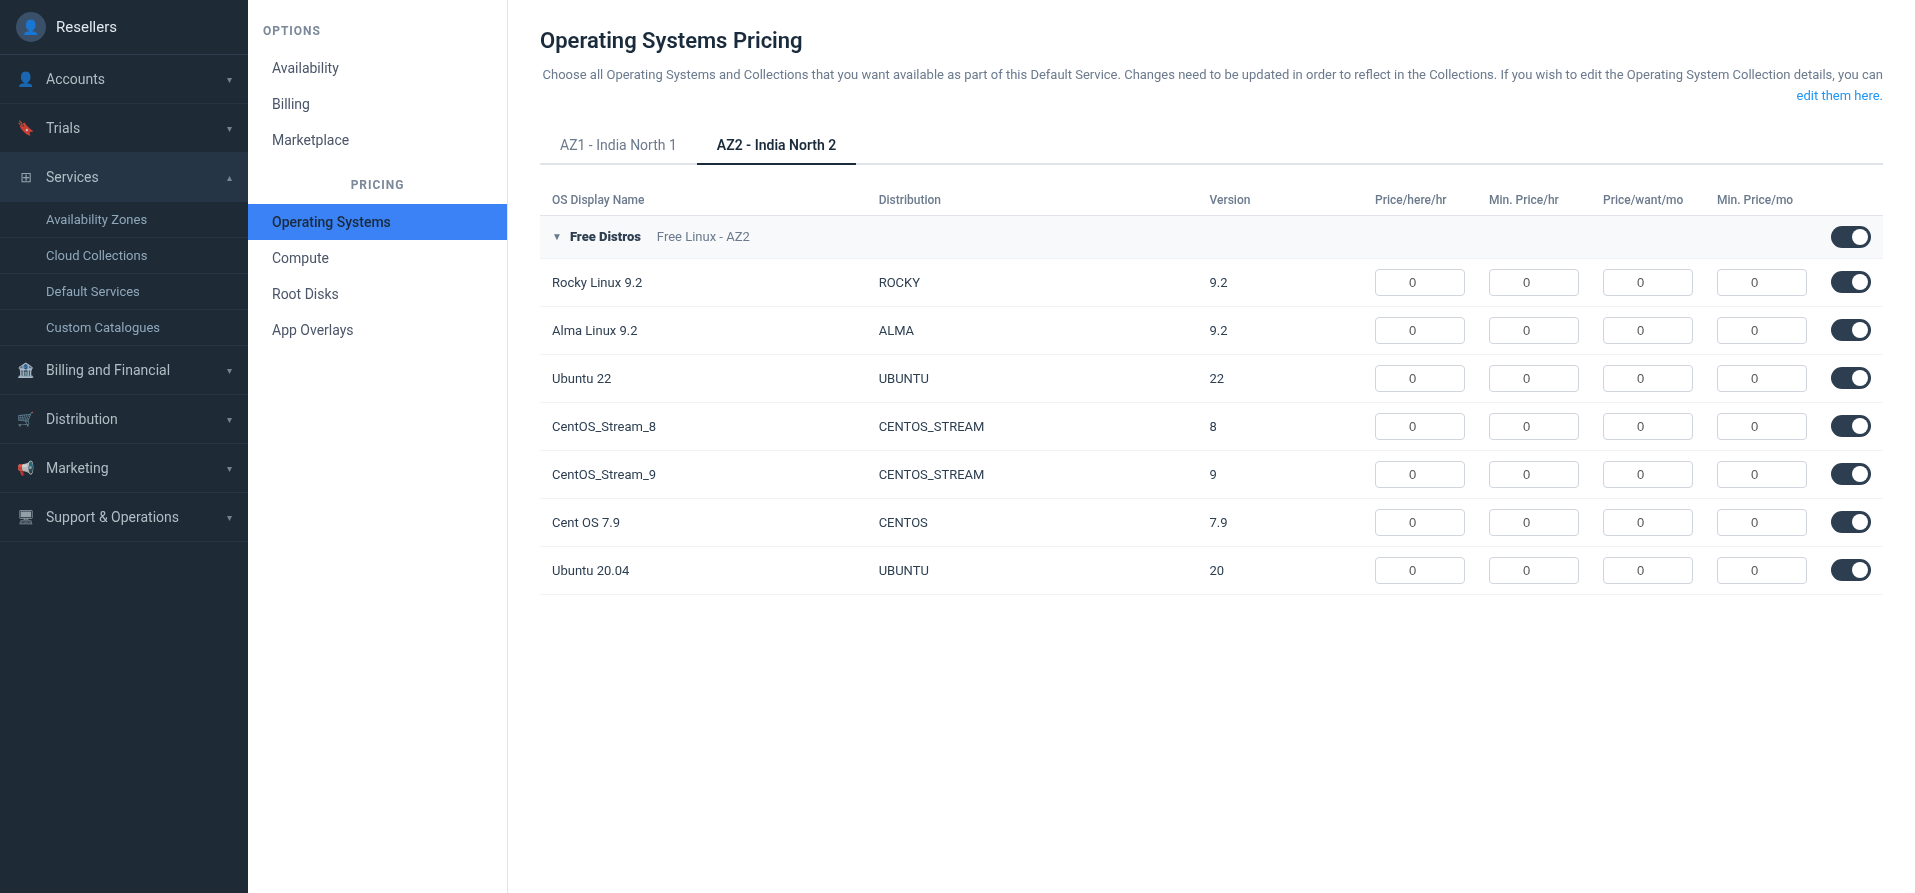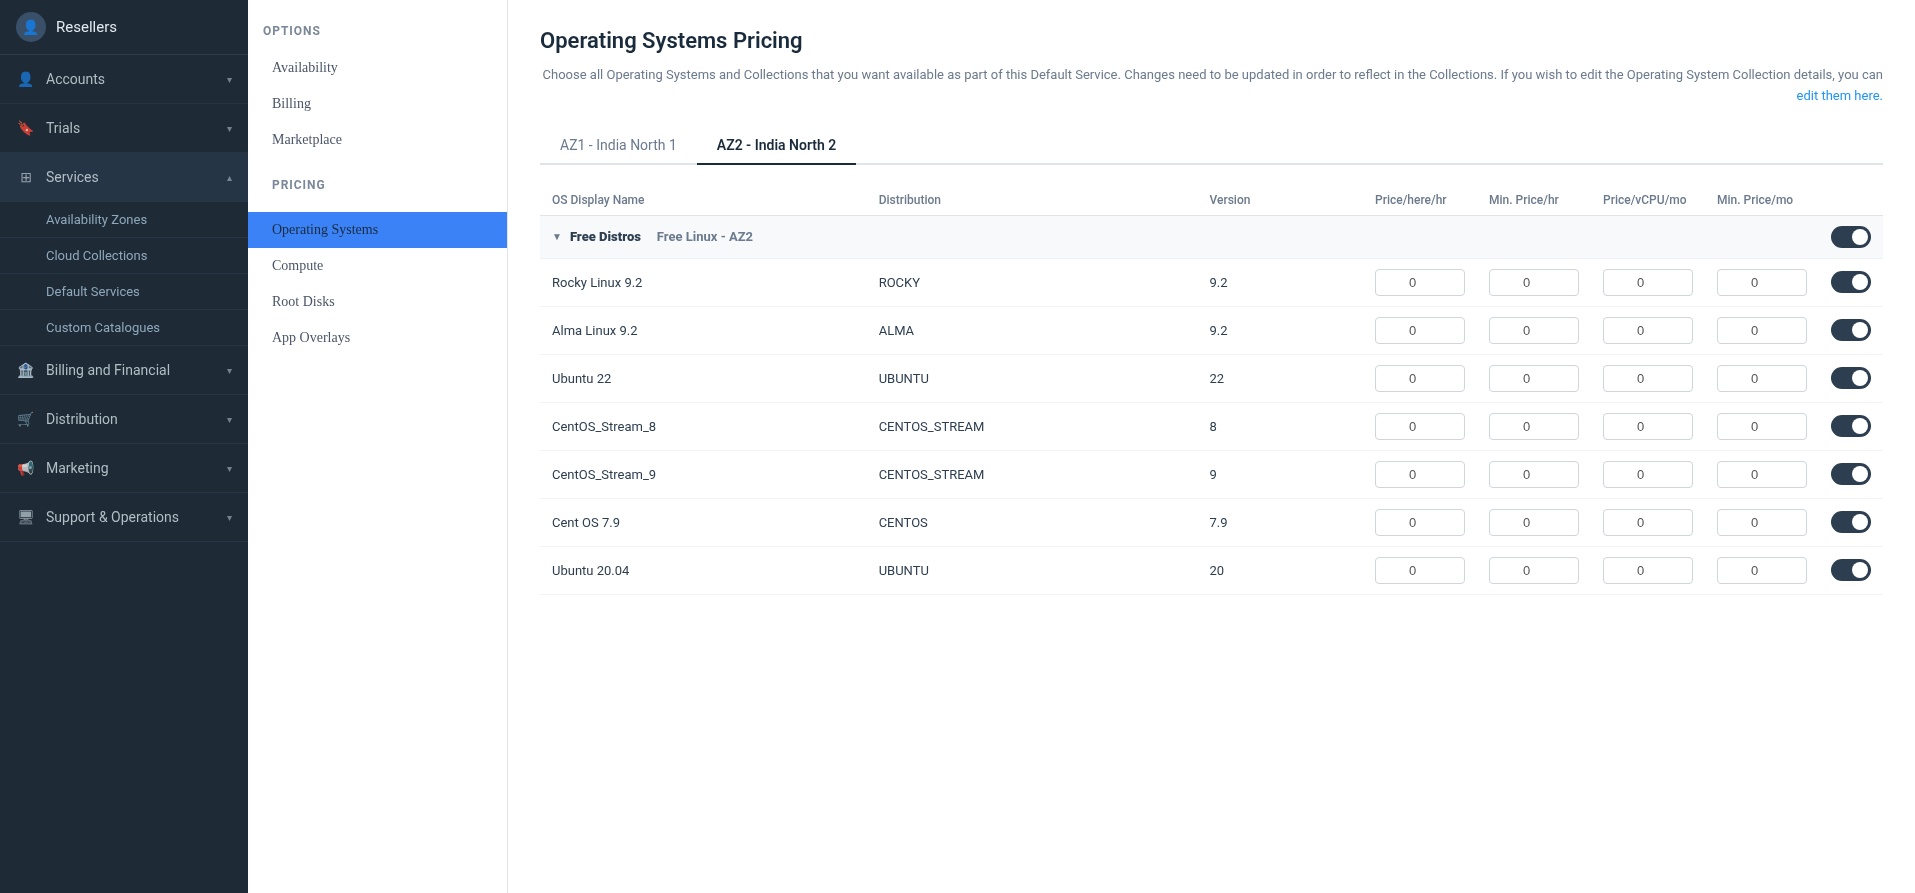--- a/index.html
+++ b/index.html
@@ -85,34 +85,34 @@
       padding: 0 15px 12px;
       text-transform: uppercase;
     }
     .options-link {
       display: block;
       padding: 10px 24px;
       font-size: 14px;
       color: #4a5568;
       cursor: pointer;
       border-radius: 0;
-      font-family: Liberation Serif, serif;
     }
     .options-link.active {
       background: #3b82f6;
       color: #1a2b3c;
       font-weight: 500;
     }
     .options-pricing-title {
       font-size: 12px;
       font-weight: 700;
       color: #7a8899;
       letter-spacing: 0.08em;
-      padding: 20px 24px 20px;
+      padding: 20px 24px 12px;
       text-transform: uppercase;
+      text-align: center;
     }
 
     
     .content-panel {
       flex: 1;
       background: #fff;
       overflow-y: auto;
       padding: 28px 32px;
     }
     .content-title {
@@ -176,21 +176,21 @@
 
     
     .group-row td {
       background: #f7f9fb;
       padding: 10px 12px;
       font-weight: 600;
       color: #2c3e50;
       font-size: 13px;
     }
     .group-row .group-label { display: flex; align-items: center; gap: 8px; }
-    .group-row .group-collection { color: #6b7a8d; font-weight: 700; margin-left: 8px; }
+    .group-row .group-collection { color: #6b7a8d; font-weight: 400; margin-left: 8px; }
     .group-chevron { font-size: 10px; color: #6b7a8d; }
 
     
     .num-input {
       width: 90px;
       padding: 5px 8px;
       border: 1px solid #d0d5dd;
       border-radius: 4px;
       font-size: 13px;
       color: #555;
@@ -328,21 +328,21 @@
     </div>
 
     <table class="os-table">
       <thead>
         <tr>
           <th>OS Display Name</th>
           <th>Distribution</th>
           <th>Version</th>
           <th class="col-num">Price/here/hr</th>
           <th class="col-num">Min. Price/hr</th>
-          <th class="col-num">Price/vCPU/mo</th>
+          <th class="col-num">Price/want/mo</th>
           <th class="col-num">Min. Price/mo</th>
           <th class="col-toggle"></th>
         </tr>
       </thead>
       <tbody id="os-table-body">
 
         <tr class="group-row">
           <td colspan="7">
             <div class="group-label">
               <span class="group-chevron">▼</span>

